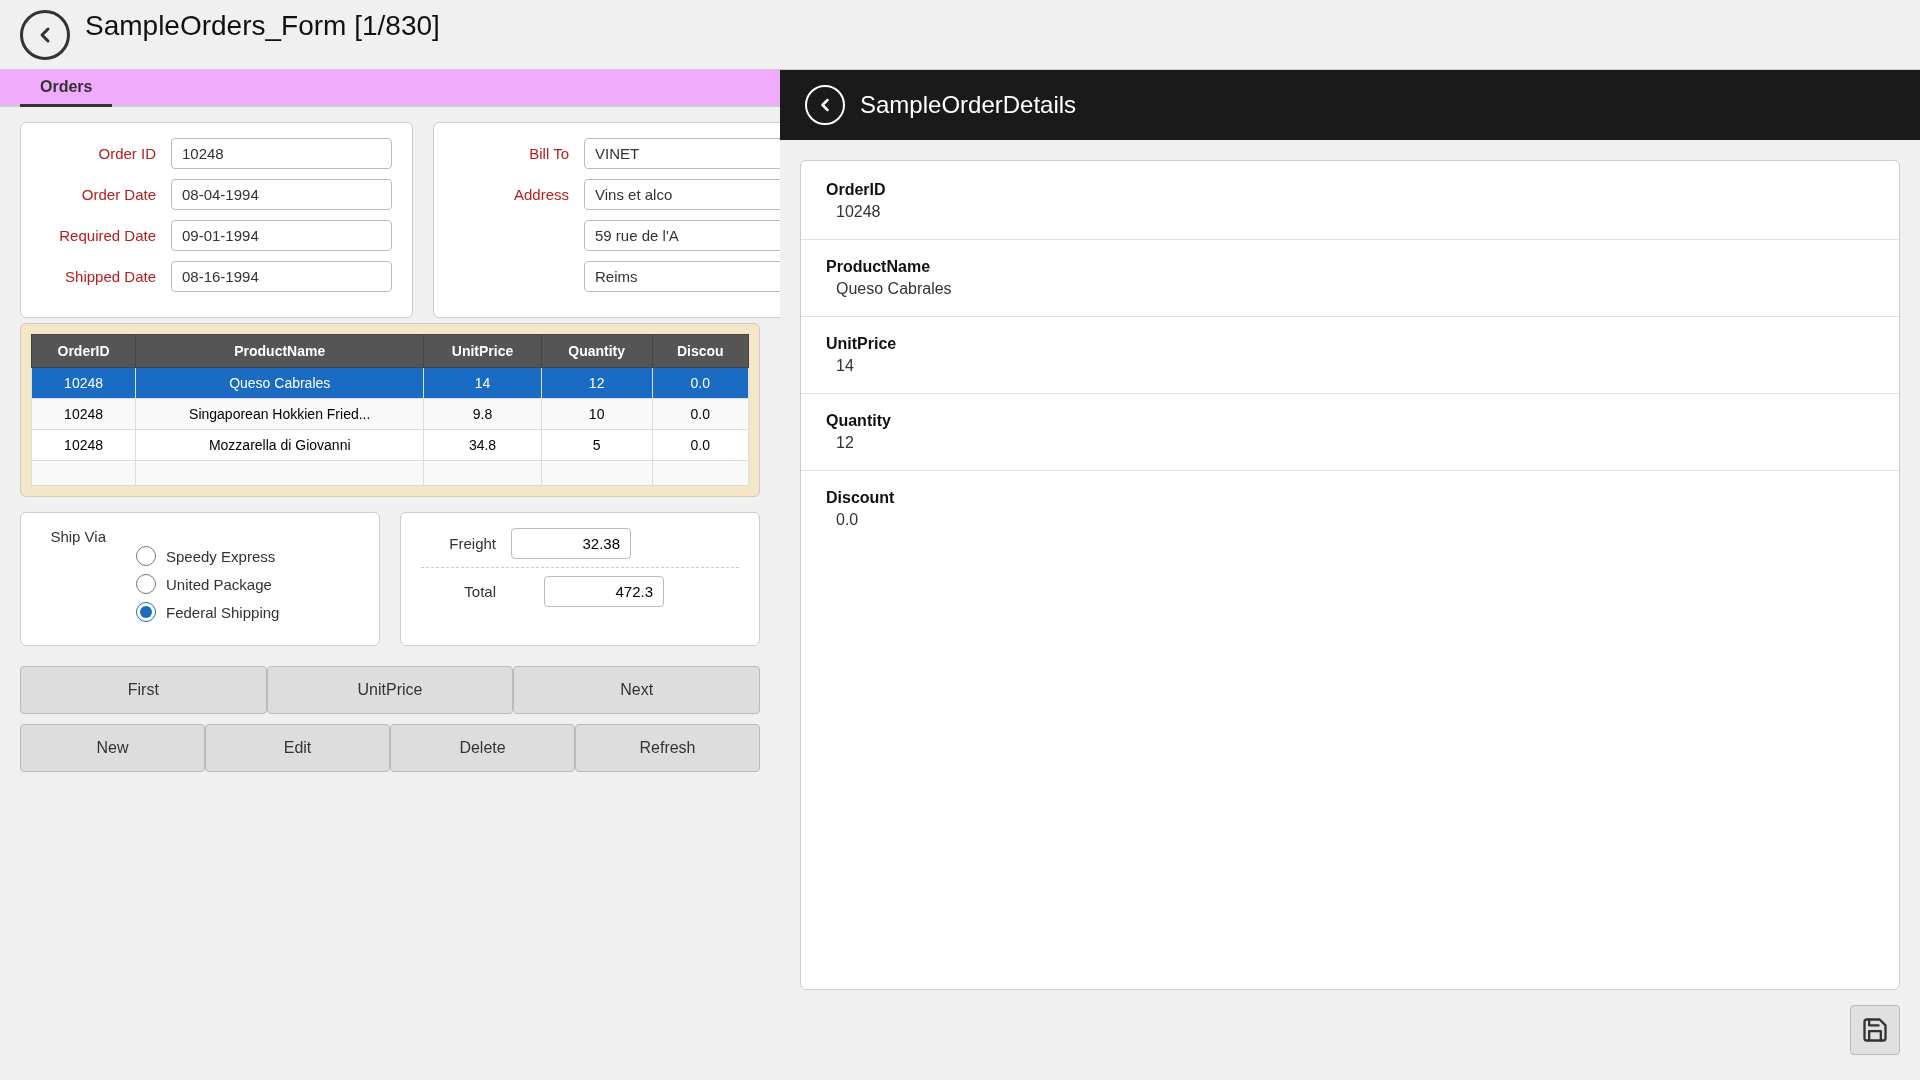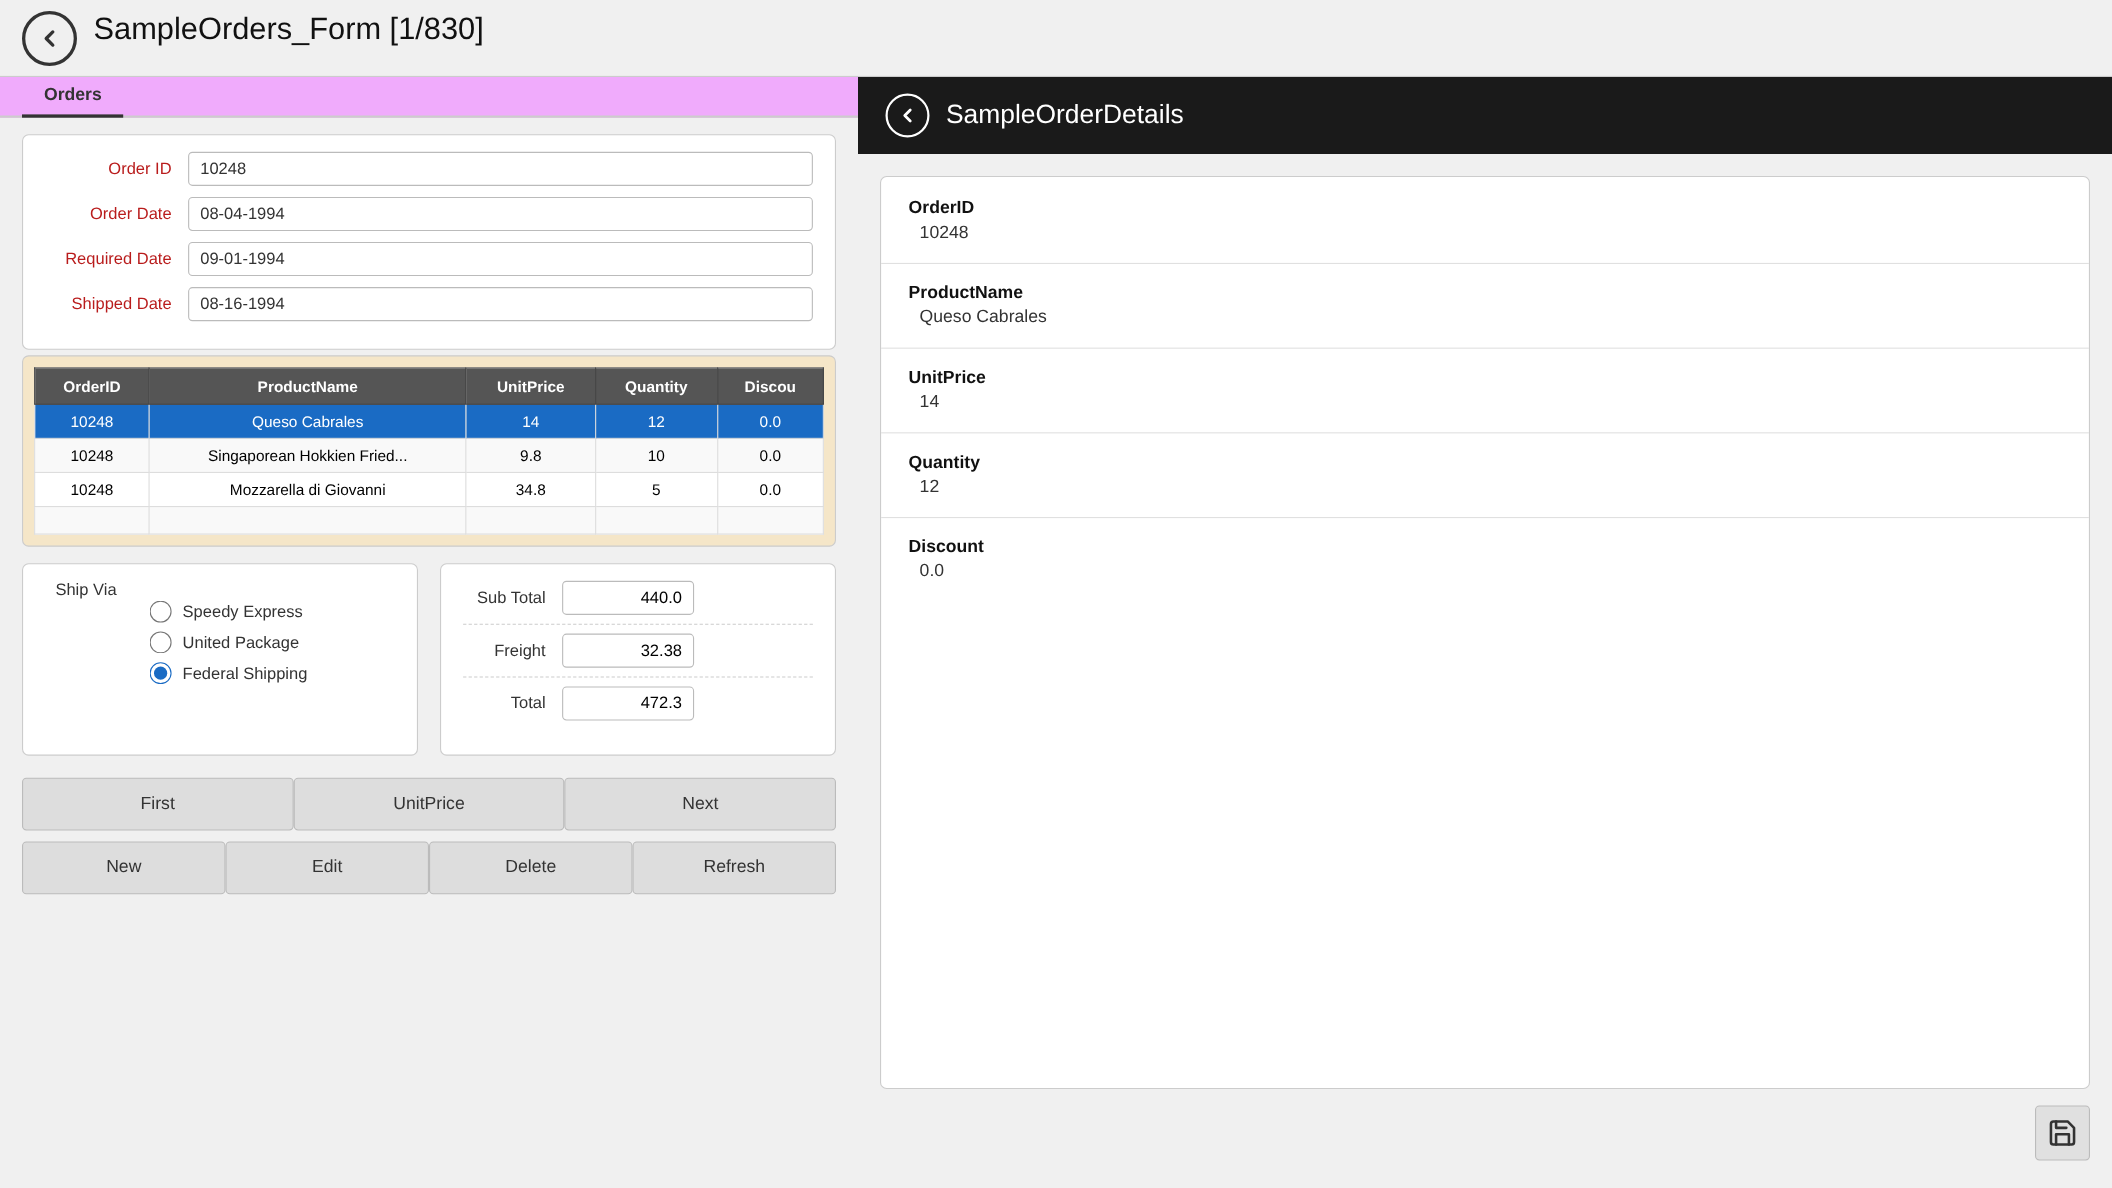--- a/index.html
+++ b/index.html
@@ -200,21 +200,21 @@
       border-radius: 6px;
       padding: 15px 20px;
     }
     .total-row {
       display: flex;
       align-items: center;
       margin-bottom: 8px;
       border-bottom: 1px dashed #ccc;
       padding-bottom: 8px;
     }
-    .total-row:last-child { border-bottom: none; }
+    .total-row:last-child { border-bottom: none; gap: 33px; }
     .total-label {
       width: 90px;
       text-align: right;
       font-size: 15px;
       color: #333;
       padding-right: 15px;
     }
     .total-input {
       width: 120px;
       border: 1px solid #bbb;
@@ -366,20 +366,38 @@
         <div class="form-row">
           <span class="form-label">Required Date</span>
           <input class="form-input" type="text" value="09-01-1994" style="">
         </div>
         <div class="form-row">
           <span class="form-label">Shipped Date</span>
           <input class="form-input" type="text" value="08-16-1994" style="">
         </div>
       </div>
 
+      <div class="form-col">
+        <div class="form-row">
+          <span class="form-label">Bill To</span>
+          <input class="form-input" type="text" value="VINET" style="">
+        </div>
+        <div class="form-row">
+          <span class="form-label">Address</span>
+          <input class="form-input" type="text" value="Vins et alco" style="">
+        </div>
+        <div class="form-row">
+          <span class="form-label"></span>
+          <input class="form-input" type="text" value="59 rue de l'A" style="">
+        </div>
+        <div class="form-row">
+          <span class="form-label"></span>
+          <input class="form-input" type="text" value="Reims" style="">
+        </div>
+      </div>
     </div>
 
     <div class="table-section">
       <table class="data-table">
         <thead>
           <tr>
             <th>OrderID</th>
             <th>ProductName</th>
             <th>UnitPrice</th>
             <th>Quantity</th>
@@ -435,24 +453,20 @@
           <span class="radio-label">United Package</span>
         </div>
         <div class="radio-option">
           <input type="radio" name="ship_via" value="federal" checked="" style="">
           <span class="radio-label">Federal Shipping</span>
         </div>
       </div>
 
       <div class="totals-section">
         <div class="total-row">
-          <span class="total-label">Sub Total</span>
-          <input class="total-input" type="text" value="440.0" style="">
-        </div>
-        <div class="total-row">
           <span class="total-label">Freight</span>
           <input class="total-input" type="text" value="32.38" style="">
         </div>
         <div class="total-row">
           <span class="total-label">Total</span>
           <input class="total-input" type="text" value="472.3" style="">
         </div>
       </div>
     </div>
 

